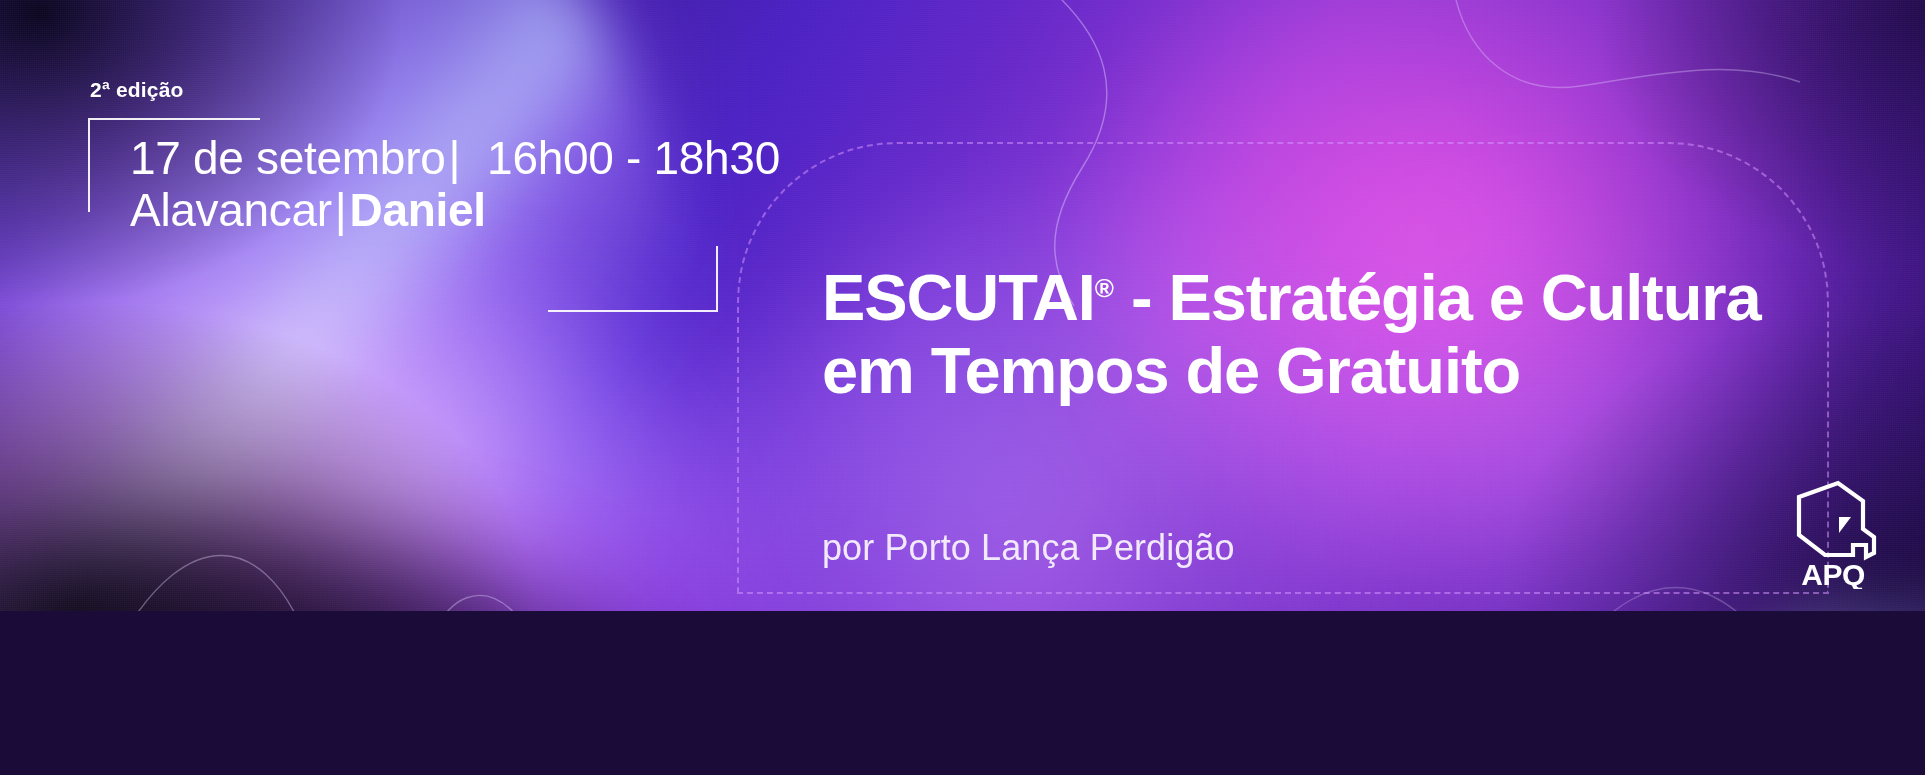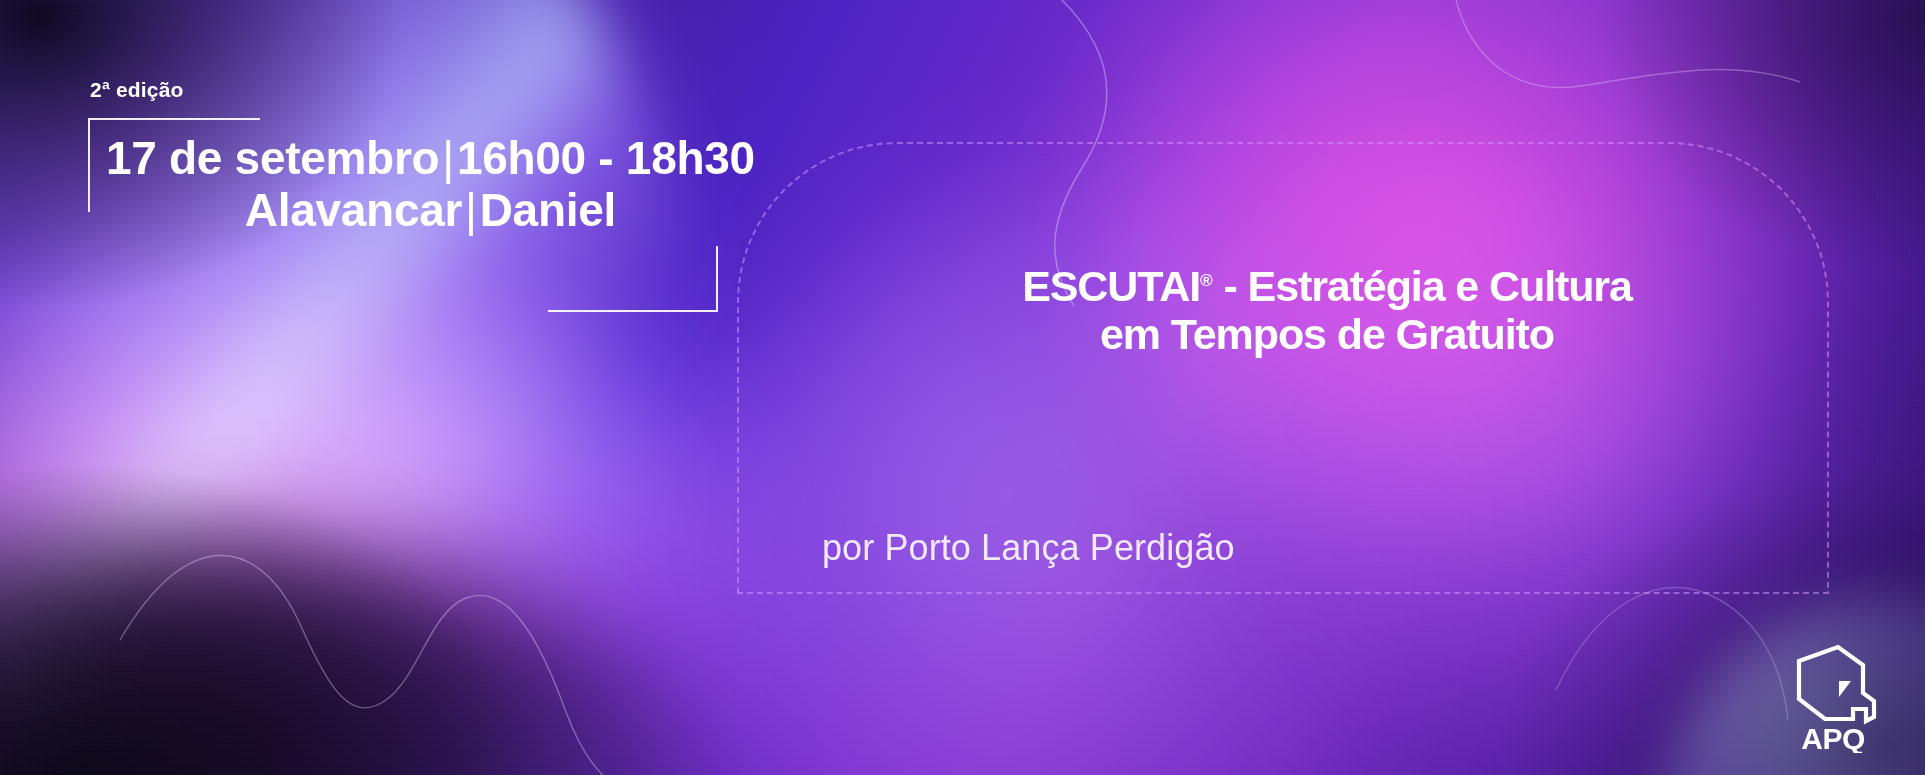--- a/index.html
+++ b/index.html
@@ -5,24 +5,23 @@
   * { margin:0; padding:0; box-sizing:border-box; }
   html, body {
     width:1925px; height:775px;
     overflow:hidden;
     background:#1a0b38;
     font-family:"Liberation Sans", sans-serif;
   }
 
   #banner {
     position:relative;
-    width:1925px; height:775px;
+    width:1925px; height:611px;
     overflow:hidden;
     background:#3b82f6;
-    text-align:center;
   }
 
   
   .bg-layer { position:absolute; inset:0; }
 
   .bg-base {
     background:
       linear-gradient(118deg,
         #120726 0%,
         #1d0b3e 13%,
@@ -213,21 +212,21 @@
 
   #date-lines {
     position:absolute;
     left:106px; top:132px;
     color:#fff;
     font-size:46px;
     line-height:1.14;
     letter-spacing:-.3px;
     white-space:nowrap;
   }
-  #date-lines .thin { font-weight:700; }
+  #date-lines .thin { font-weight:400;margin-left:24px; }
   #date-lines .bold { font-weight:bold; }
   #date-lines .sep  { font-weight:300; padding:0 3px; }
 
   
   #dashed-frame {
     position:absolute;
     left:737px; top:142px;
     width:1092px; height:452px;
     border:2px dashed rgba(214,150,255,.52);
     border-radius:160px 160px 0 0;
@@ -245,21 +244,21 @@
     color:transparent;
     -webkit-text-stroke:1.6px rgba(255,255,255,.93);
     white-space:nowrap;
   }
 
   #main-title {
     position:absolute;
     left:822px; top:262px;
     width:1010px;
     color:#fff;
-    font-size:43px;
+    font-size:65px;
     font-weight:bold;
     line-height:1.12;
     letter-spacing:-1.1px;
   }
   #main-title sup {
     font-size:.40em;
     vertical-align:super;
     font-weight:bold;
     letter-spacing:0;
   }

